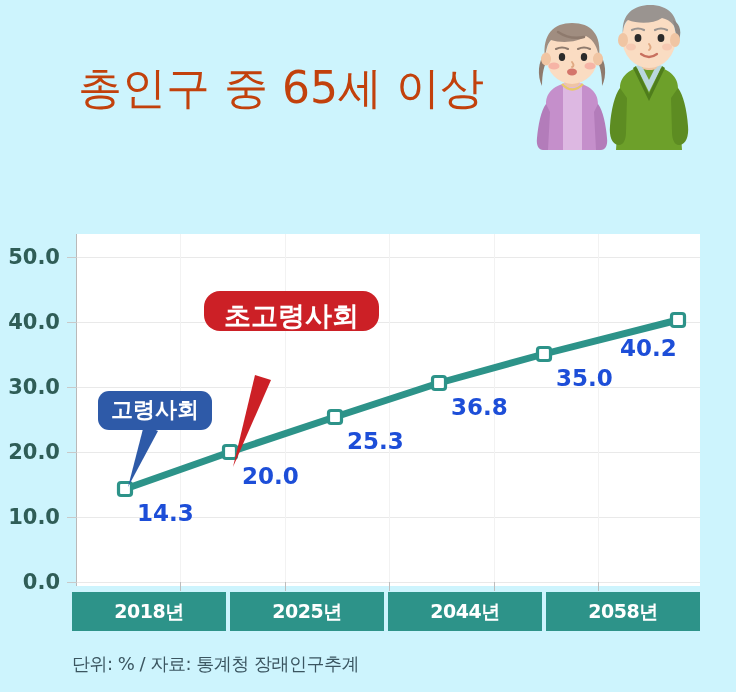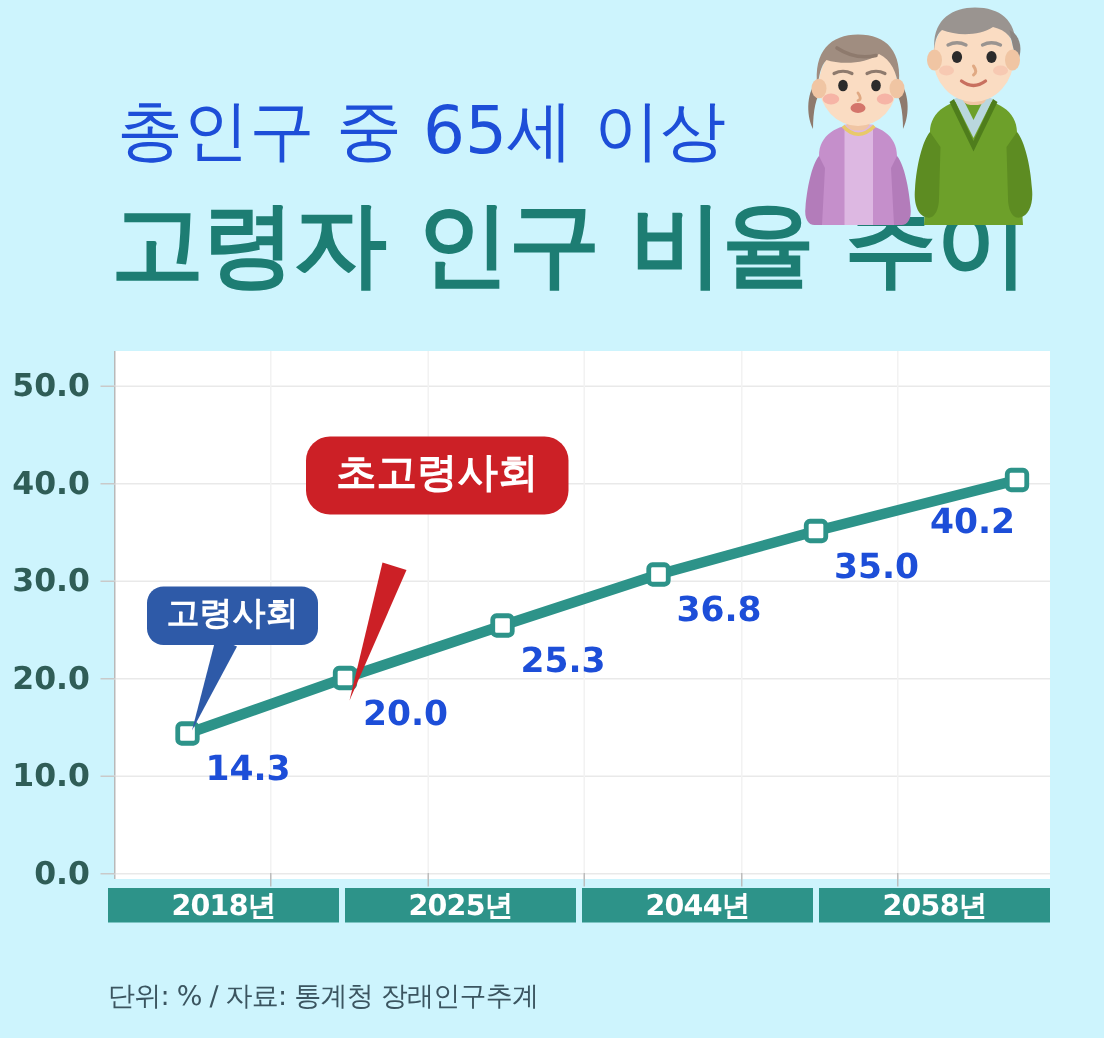--- a/index.html
+++ b/index.html
@@ -22,21 +22,21 @@
     width: 736px;
     height: 225px;
   }
   #subtitle {
     position: absolute;
     left: 78px;
     top: 66px;
     font-size: 44px;
     font-weight: 400;
     letter-spacing: 0px;
-    color: #1d4ed8;
+    color: #c2410c;
     white-space: nowrap;
     line-height: 1;
   }
   #maintitle {
     position: absolute;
     left: 74px;
     top: 132px;
     font-size: 62px;
     font-weight: 700;
     letter-spacing: -1px;
@@ -147,37 +147,37 @@
     left: 98px;
     top: 391px;
     padding: 7px 13px 8px 13px;
     background: #2e5aa8;
     font-size: 22px;
     border-radius: 11px;
   }
   #callout-red {
     left: 204px;
     top: 291px;
-    padding: 10px 20px 12px 20px;
+    padding: 10px 20px 0 20px;
     background: #cc2026;
     font-size: 27px;
     border-radius: 16px;
   }
   .tail-svg {
     position: absolute;
     overflow: visible;
   }
 
   
   #catband {
     position: absolute;
     left: 72px;
     top: 592px;
     width: 628px;
-    height: 23px;
+    height: 39px;
     display: flex;
     gap: 4px;
   }
   .cat {
     flex: 1 1 0;
     background: #2d9389;
     color: #ffffff;
     font-size: 19px;
     font-weight: 700;
     display: flex;
@@ -196,21 +196,20 @@
     color: #3b5560;
     letter-spacing: -0.5px;
     white-space: nowrap;
   }
 </style>
 </head>
 <body>
 
 <div id="header">
   <div id="subtitle">총인구 중 65세 이상</div>
-  <div id="maintitle">고령자 인구 비율 추이</div>
 
   <svg id="couple" viewBox="0 0 176 148">
 
     <g>
 
       <path d="M96 86 C96 72 110 64 125 64 C140 64 154 72 154 86 L158 148 L92 148 Z" fill="#6da02a"></path>
       <path d="M96 86 C91 92 87 108 86 124 C85 134 88 142 94 143 C99 144 102 138 102 130 L103 96 Z" fill="#5d8c22"></path>
       <path d="M154 86 C159 92 163 108 164 124 C165 134 162 142 156 143 C151 144 148 138 148 130 L147 96 Z" fill="#5d8c22"></path>
 
       <path d="M112 64 L125 90 L138 64 L133 62 L125 78 L117 62 Z" fill="#b9d7de"></path>

